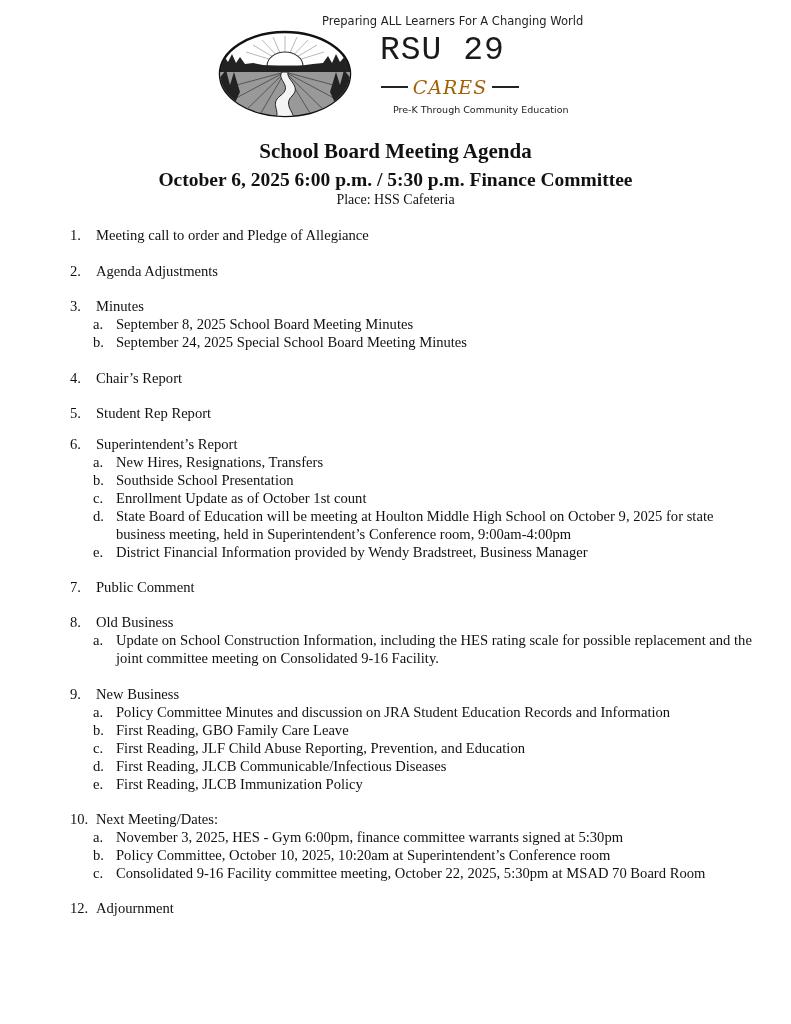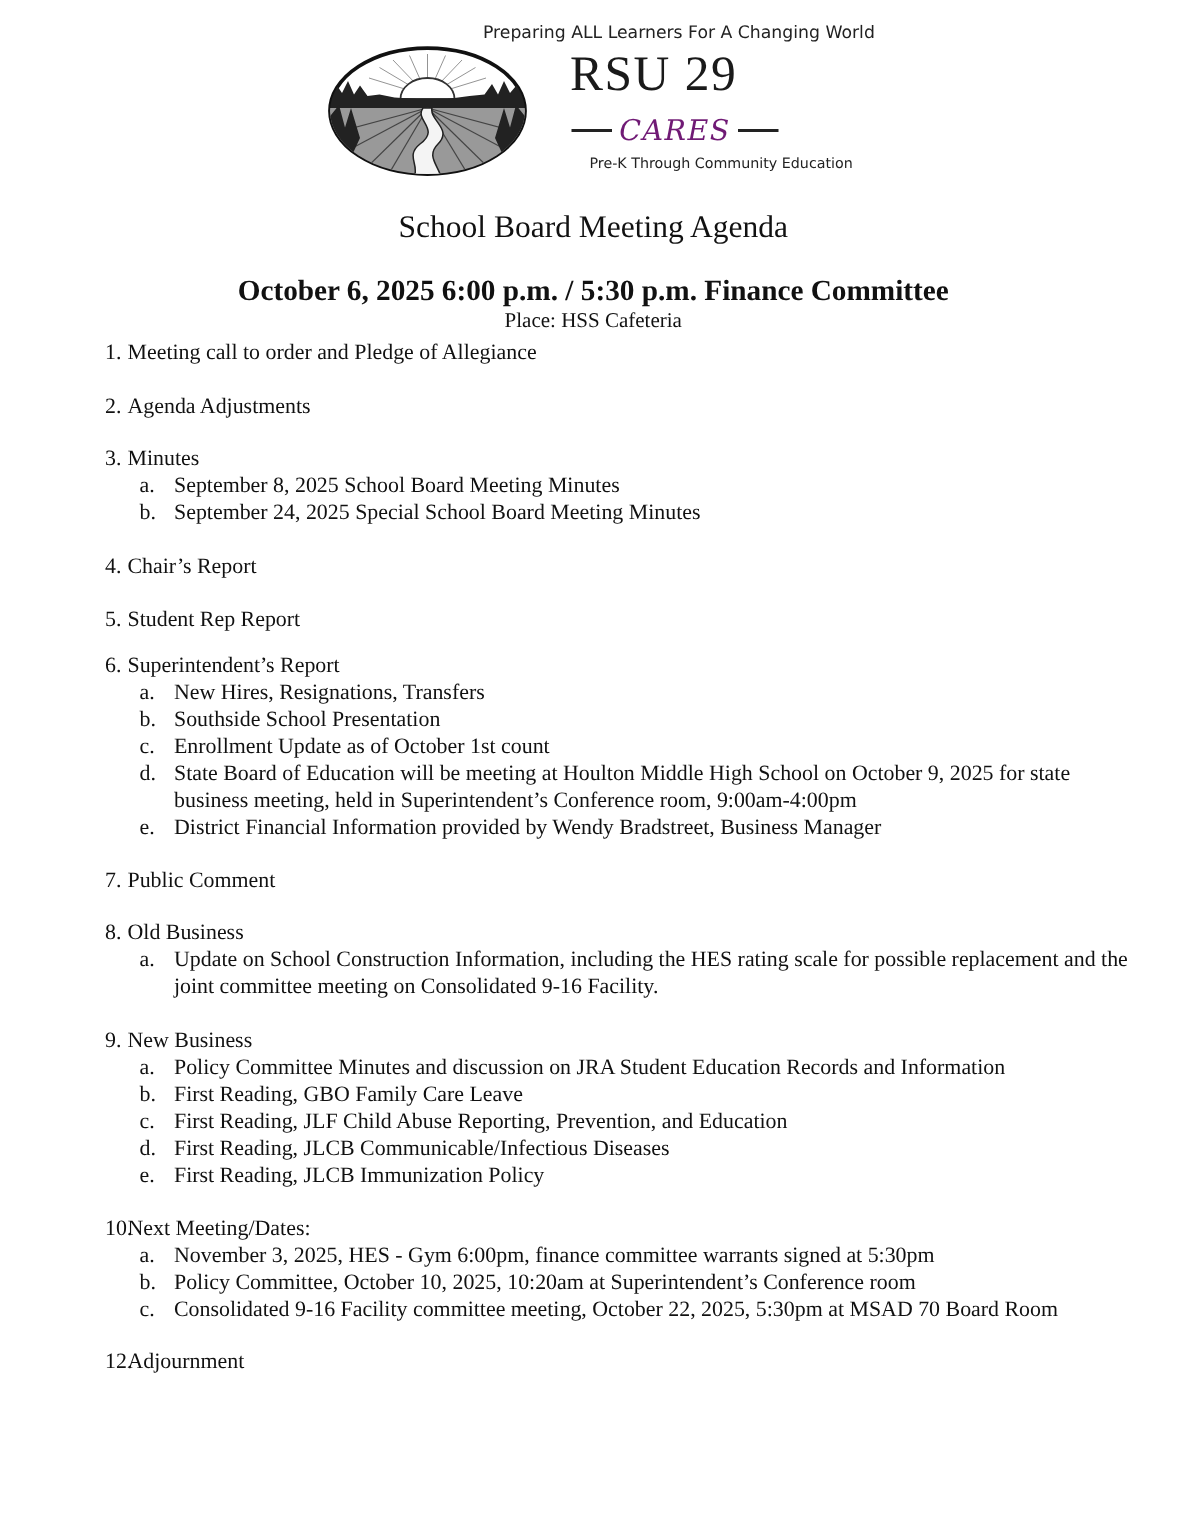--- a/index.html
+++ b/index.html
@@ -1,34 +1,34 @@
 <!DOCTYPE html>
 <html><head>
 <meta charset="utf-8">
 <style>
   html, body { margin: 0; padding: 0; background: #ffffff; }
   body { width: 791px; height: 1024px; position: relative; overflow: hidden; color: #111; }
   .header { position: absolute; left: 0; top: 0; width: 791px; height: 125px; }
   .tagline { position: absolute; left: 322px; top: 14px; font-family: "DejaVu Sans", sans-serif; font-size: 11.5px; color: #222; white-space: nowrap; }
   .logo { position: absolute; left: 218px; top: 30px; width: 134px; height: 88px; }
-  .brand { position: absolute; left: 380px; top: 34px; font-family: Liberation Serif, serif; font-size: 33px; font-weight: 300; color: #1a1a1a; letter-spacing: 1px; white-space: nowrap; line-height: 1; }
-  .cares { position: absolute; left: 381px; top: 76px; width: 138px; display: flex; align-items: center; font-family: "DejaVu Serif", serif; font-style: italic; font-size: 19px; color: #701a75; }
+  .brand { position: absolute; left: 380px; top: 34px; font-family: Liberation Mono, monospace; font-size: 33px; font-weight: 300; color: #1a1a1a; letter-spacing: 1px; white-space: nowrap; line-height: 1; }
+  .cares { position: absolute; left: 381px; top: 76px; width: 138px; display: flex; align-items: center; font-family: "DejaVu Serif", serif; font-style: italic; font-size: 19px; color: #a16207; }
   .cares .dash { flex: 1; height: 1.6px; background: #222; }
   .cares .word { padding: 0 5px; letter-spacing: 1px; }
   .subtag { position: absolute; left: 381px; top: 104px; font-family: "DejaVu Sans", sans-serif; font-size: 9.5px; color: #222; white-space: nowrap; padding-left: 12px; }
 
   .title-block { position: absolute; left: 0; top: 138px; width: 791px; text-align: center; font-family: "Liberation Serif", serif; }
-  .doc-title { font-size: 21px; font-weight: normal; line-height: 26px; margin: 0; }
-  .doc-date { font-size: 19.5px; font-weight: bold; line-height: 24px; margin: 19px 0 0 0; }
+  .doc-title { font-size: 21px; font-weight: bold; line-height: 26px; margin: 0; }
+  .doc-date { font-size: 19.5px; font-weight: bold; line-height: 24px; margin: 4px 0 0 0; }
   .doc-place { font-size: 14px; line-height: 16px; margin: 0; }
 
   .agenda { position: absolute; left: 0; top: 0; width: 791px; font-family: "Liberation Serif", serif; font-size: 14.6px; line-height: 18px; }
   .item { position: absolute; left: 70px; width: 690px; }
   .item .num { position: absolute; left: 0; top: 0; width: 22px; }
-  .item .txt { position: absolute; left: 15px; top: 0; white-space: nowrap; }
+  .item .txt { position: absolute; left: 26px; top: 0; white-space: nowrap; }
   .sub { position: absolute; left: 93px; width: 670px; }
   .sub .letter { position: absolute; left: 0; top: 0; width: 20px; }
   .sub .txt { position: absolute; left: 23px; top: 0; width: 640px; }
 </style>
 </head>
 <body>
 
 <div class="header">
   <div class="tagline">Preparing ALL Learners For A Changing World</div>
   <svg class="logo" viewBox="0 0 134 88">

